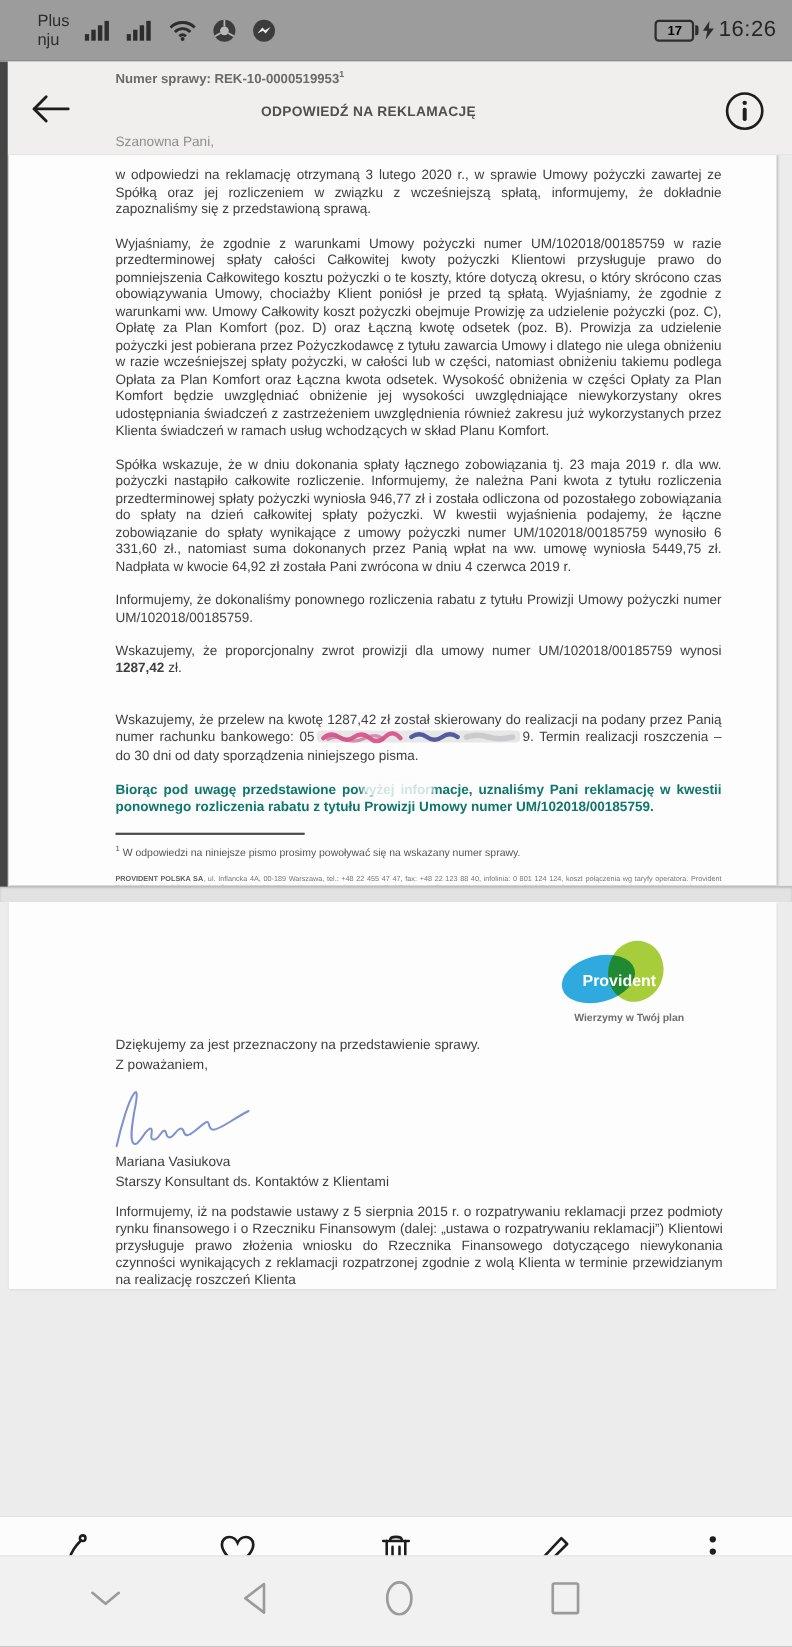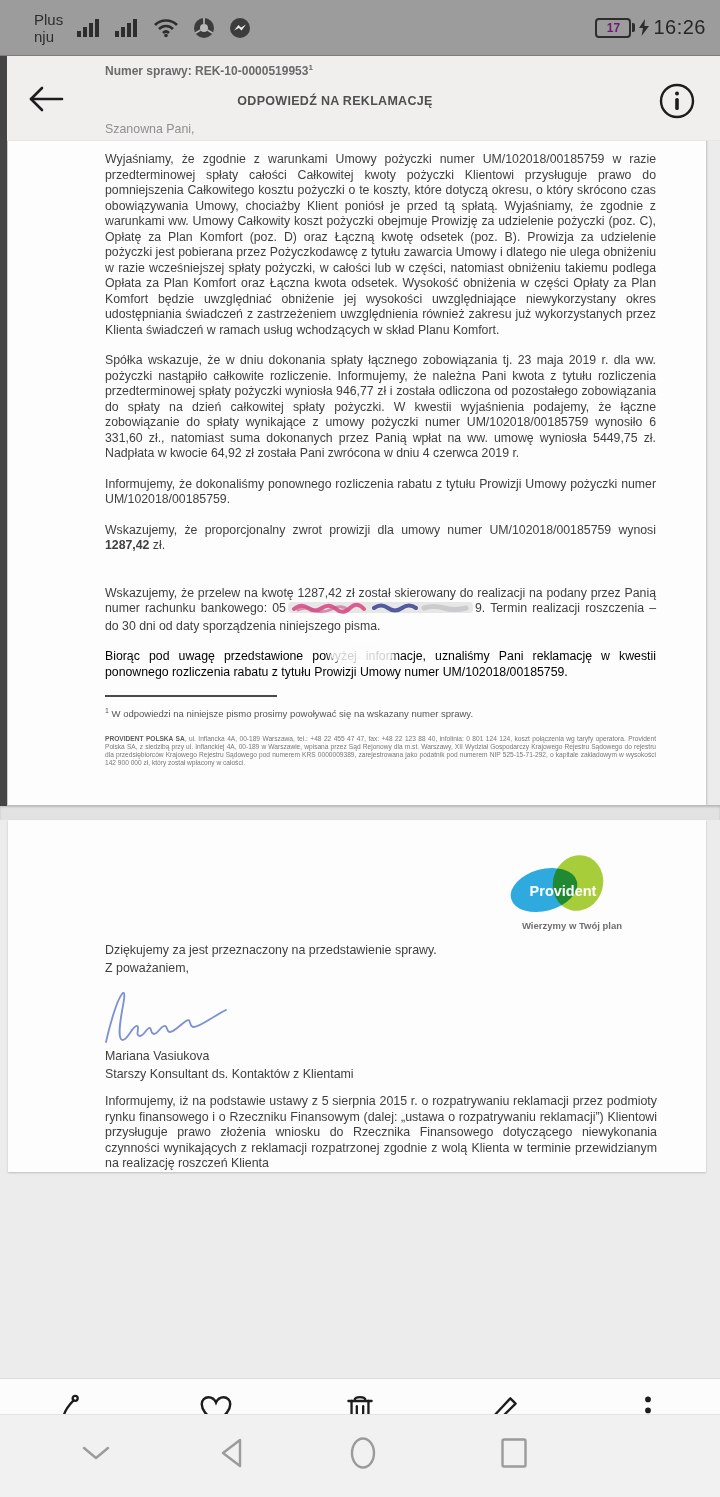--- a/index.html
+++ b/index.html
@@ -15,21 +15,21 @@
     position:absolute; top:0; left:0; width:720px; height:56px;
     background:#9c9c9c; display:flex; align-items:center;
     color:#2d2d2d; border-bottom:1px solid #7d7d7d;
   }
   .carrier { margin-left:34px; font-size:15px; line-height:17px; color:#2d2d2d; }
   .sb-icon { margin-left:14px; display:flex; align-items:center; }
   .sb-spacer { flex:1; }
   .battery-box {
     width:36px; height:20px; border:2px solid #2d2d2d; border-radius:4px;
     display:flex; align-items:center; justify-content:center;
-    font-size:12px; font-weight:bold; color:#701a75;
+    font-size:12px; font-weight:bold; color:#000000;
   }
   .battery-nub { width:3px; height:9px; background:#2d2d2d; margin-left:1px; border-radius:0 2px 2px 0; }
   .sb-time { font-size:20px; color:#262626; margin:0 14px 0 4px; letter-spacing:0.5px; }
 
   
   .doc-area { position:absolute; top:56px; left:0; width:720px; height:1267px; background:#ececec; }
   .page {
     position:absolute; left:8px; width:698px; background:#fdfdfd; overflow:hidden;
   }
   .page1 { top:1px; height:748px; box-shadow:0 2px 3px rgba(0,0,0,0.35); }
@@ -53,21 +53,21 @@
   .back-btn { position:absolute; left:26px; top:28px; width:40px; height:30px; z-index:5; cursor:pointer; }
   .info-btn { position:absolute; left:658px; top:26px; width:38px; height:38px; z-index:5; cursor:pointer; }
 
   
   .letter-body {
     padding:95px 50px 0 97px;
     font-size:12.3px; line-height:15.5px; color:#3f3f3f; text-align:justify;
   }
   .letter-body p { margin-bottom:15px; }
   .bold { font-weight:bold; }
-  .p-conclusion { font-weight:normal; color:#000000; position:relative; margin-bottom:10px; }
+  .p-conclusion { font-weight:bold; color:#0f766e; position:relative; margin-bottom:10px; }
   .ink-smudge {
     position:absolute; left:226px; top:0px; width:62px; height:14px;
     background:rgba(253,253,253,0.82); border-radius:45%;
     box-shadow:0 0 4px 2px rgba(253,253,253,0.8);
   }
   .redaction { display:inline-block; vertical-align:-2px; margin:0 2px; }
   .footnote-rule { width:172px; height:2px; background:#4a4a4a; margin:4px 0 6px; }
   .footnote { font-size:9.5px; color:#555; margin-bottom:13px; }
   .footnote sup { font-size:7px; }
   .fineprint { font-size:6.6px; line-height:8px; color:#787878; text-align:justify; }
@@ -165,20 +165,21 @@
           <polygon points="6,0 0,9 4,9 2.6,17 10,7 5.4,7" fill="#2d2d2d"></polygon>
         </svg>
     </span>
     <span class="sb-time">16:26</span>
   </div>
 
   <div class="doc-area">
 
     <div class="page page1">
       <div class="letter-body">
+        <p>w odpowiedzi na reklamację otrzymaną 3 lutego 2020 r., w sprawie Umowy pożyczki zawartej ze Spółką oraz jej rozliczeniem w związku z wcześniejszą spłatą, informujemy, że dokładnie zapoznaliśmy się z przedstawioną sprawą.</p>
         <p>Wyjaśniamy, że zgodnie z warunkami Umowy pożyczki numer UM/102018/00185759 w razie przedterminowej spłaty całości Całkowitej kwoty pożyczki Klientowi przysługuje prawo do pomniejszenia Całkowitego kosztu pożyczki o te koszty, które dotyczą okresu, o który skrócono czas obowiązywania Umowy, chociażby Klient poniósł je przed tą spłatą. Wyjaśniamy, że zgodnie z warunkami ww. Umowy Całkowity koszt pożyczki obejmuje Prowizję za udzielenie pożyczki (poz. C), Opłatę za Plan Komfort (poz. D) oraz Łączną kwotę odsetek (poz. B). Prowizja za udzielenie pożyczki jest pobierana przez Pożyczkodawcę z tytułu zawarcia Umowy i dlatego nie ulega obniżeniu w razie wcześniejszej spłaty pożyczki, w całości lub w części, natomiast obniżeniu takiemu podlega Opłata za Plan Komfort oraz Łączna kwota odsetek. Wysokość obniżenia w części Opłaty za Plan Komfort będzie uwzględniać obniżenie jej wysokości uwzględniające niewykorzystany okres udostępniania świadczeń z zastrzeżeniem uwzględnienia również zakresu już wykorzystanych przez Klienta świadczeń w ramach usług wchodzących w skład Planu Komfort.</p>
         <p>Spółka wskazuje, że w dniu dokonania spłaty łącznego zobowiązania tj. 23 maja 2019 r. dla ww. pożyczki nastąpiło całkowite rozliczenie. Informujemy, że należna Pani kwota z tytułu rozliczenia przedterminowej spłaty pożyczki wyniosła 946,77 zł i została odliczona od pozostałego zobowiązania do spłaty na dzień całkowitej spłaty pożyczki. W kwestii wyjaśnienia podajemy, że łączne zobowiązanie do spłaty wynikające z umowy pożyczki numer UM/102018/00185759 wynosiło 6 331,60 zł., natomiast suma dokonanych przez Panią wpłat na ww. umowę wyniosła 5449,75 zł. Nadpłata w kwocie 64,92 zł została Pani zwrócona w dniu 4 czerwca 2019 r.</p>
         <p>Informujemy, że dokonaliśmy ponownego rozliczenia rabatu z tytułu Prowizji Umowy pożyczki numer UM/102018/00185759.</p>
         <p style="margin-bottom:32px;"><span>Wskazujemy, że proporcjonalny zwrot prowizji dla umowy numer UM/102018/00185759 wynosi </span><span class="bold">1287,42</span><span> zł.</span></p>
         <p><span>Wskazujemy, że przelew na kwotę 1287,42 zł został skierowany do realizacji na podany przez Panią numer rachunku bankowego: 05</span><span class="redaction"><svg width="185" height="13" viewBox="0 0 185 13">
             <rect x="0" y="1" width="185" height="11" rx="4" fill="#e7e7e7"></rect>
             <path d="M6 8 Q13 2 20 7 T34 7 T48 8 T62 7 T76 8" stroke="#d6447e" stroke-width="4" fill="none" opacity="0.85" stroke-linecap="round"></path>
             <path d="M10 9 Q18 5 26 9 T44 8 T60 9" stroke="#c8558b" stroke-width="3" fill="none" opacity="0.6" stroke-linecap="round"></path>
             <path d="M86 7 Q93 2 100 7 T114 7 T128 7" stroke="#3a4191" stroke-width="4" fill="none" opacity="0.85" stroke-linecap="round"></path>
             <path d="M136 7 Q146 4 156 7 T178 7" stroke="#c4c4c8" stroke-width="5" fill="none" opacity="0.8" stroke-linecap="round"></path>

